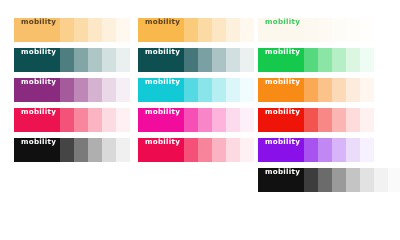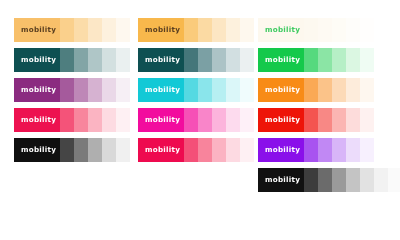--- a/index.html
+++ b/index.html
@@ -20,21 +20,21 @@
     top:0;
   }
   .palette-row{
     position:absolute;
     display:flex;
     align-items:stretch;
     height:24px;
   }
   .brand-block{
     display:flex;
-    align-items:center;
+    align-items:flex-start;
     justify-content:flex-start;
     flex:none;
     box-sizing:border-box;
   }
   .wordmark{
     font-family:"DejaVu Sans","Liberation Sans",sans-serif;
     font-size:7.2px;
     font-weight:700;
     letter-spacing:0.25px;
     line-height:1;

